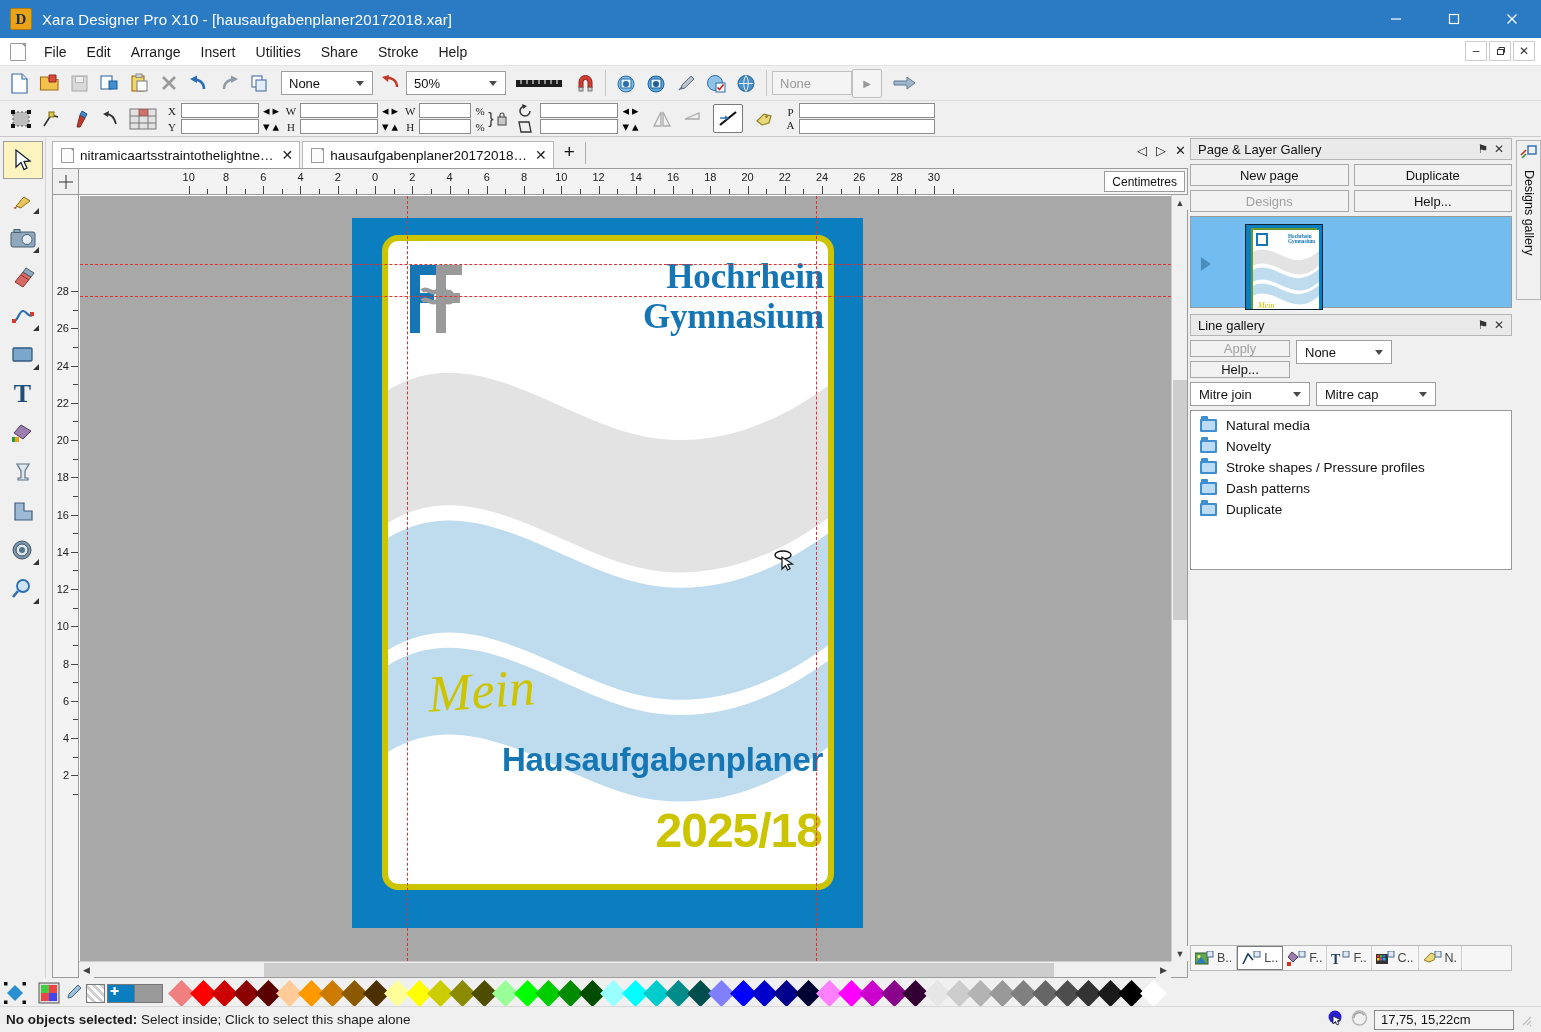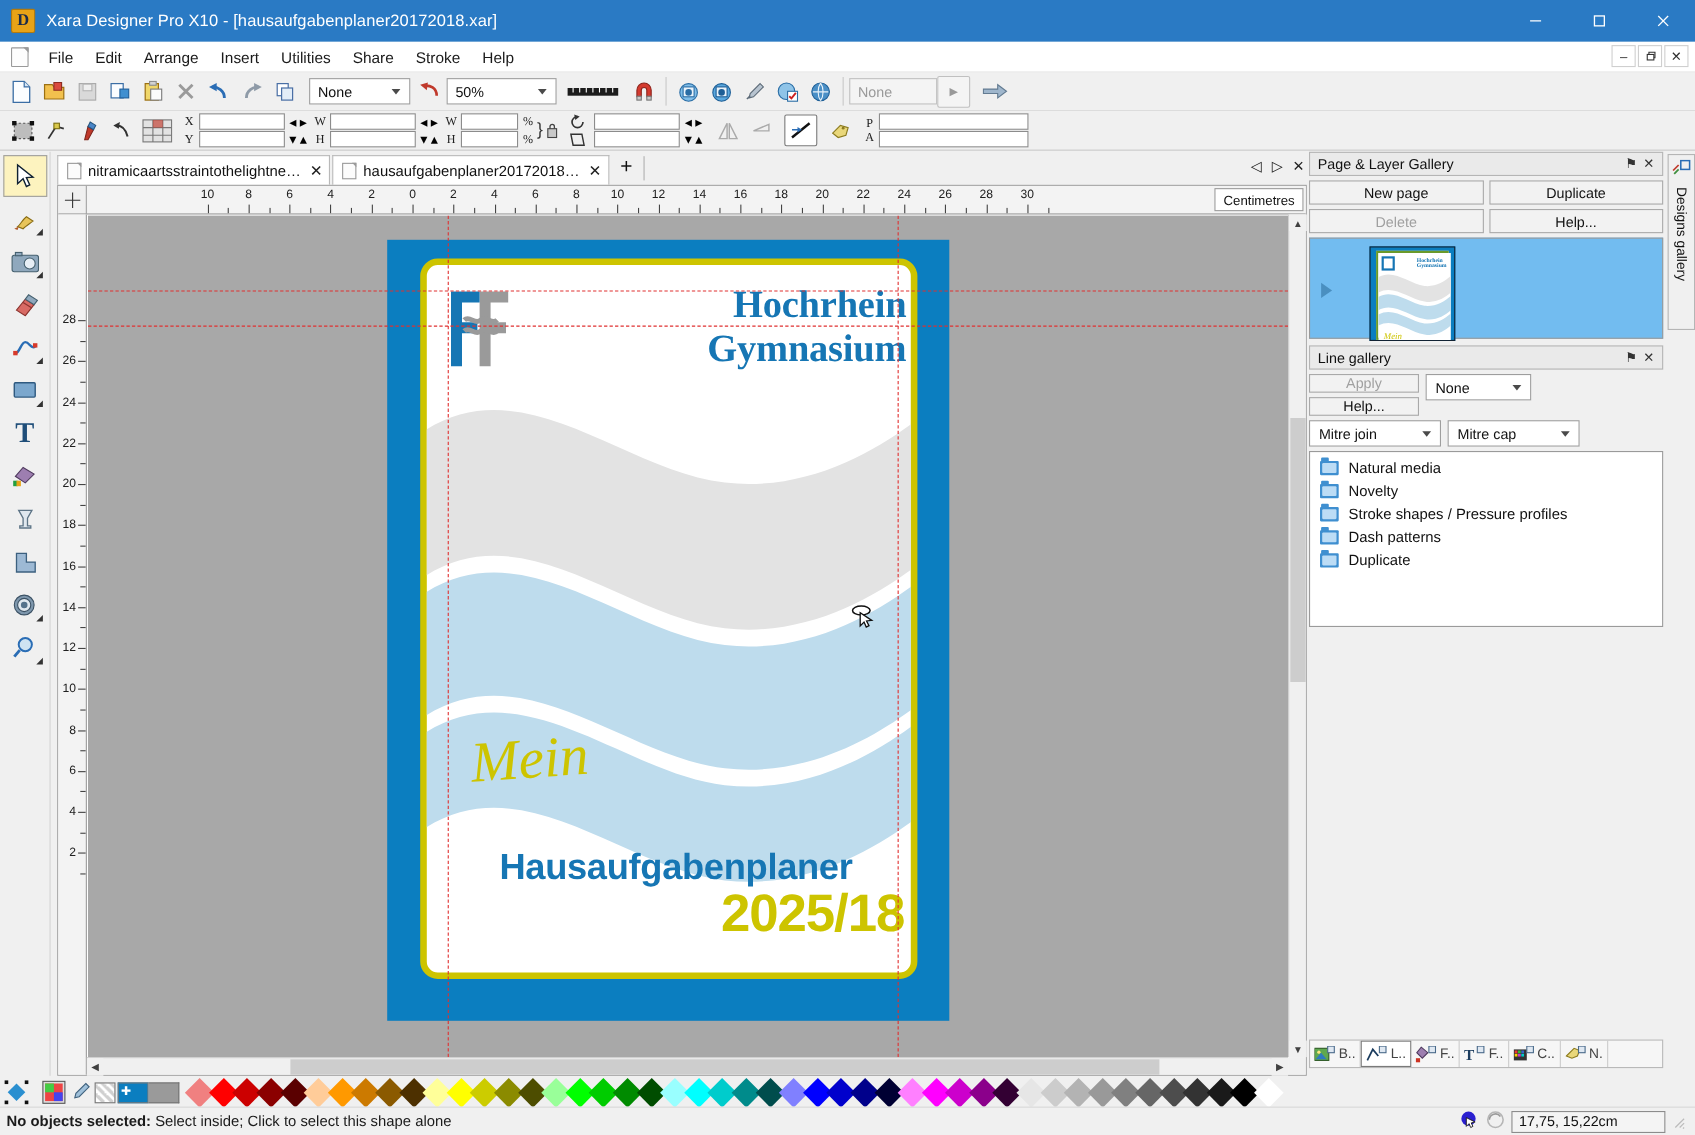--- a/index.html
+++ b/index.html
@@ -180,21 +180,21 @@
   .mein {
     position: absolute; left: 40px; top: 420px;
     font-family: "Liberation Serif", serif; font-style: italic;
     font-size: 52px; color: #cdc400; transform: rotate(-4deg);
   }
   .sub1, .sub2 {
     position: absolute; left: 66px; font-family: "Liberation Sans", sans-serif;
     font-weight: bold; font-size: 33px; color: #1676b4; letter-spacing: -.3px;
   }
   .sub1 { top: 485px; }
-  .sub2 { top: 528px; }
+  .sub2 { top: 500px; margin-left: 48px; }
   .yearnum {
     position: absolute; right: 6px; top: 562px;
     font-family: "Liberation Sans", sans-serif; font-weight: bold;
     font-size: 48px; color: #cdc400; letter-spacing: -1px;
   }
 
   
   .guide-v { position: absolute; top: 0; bottom: 0; width: 0; border-left: 1px dashed #e03030; }
   .guide-h { position: absolute; left: 0; right: 0; height: 0; border-top: 1px dashed #e03030; }
 
@@ -983,21 +983,21 @@
       <span class="sp"></span>
       <span class="ic">⚑</span>
       <span class="ic">✕</span>
     </div>
 
     <div class="gbtn-row">
       <div class="gbtn">New  page</div>
       <div class="gbtn">Duplicate</div>
     </div>
     <div class="gbtn-row">
-      <div class="gbtn disabled">Delete</div>
+      <div class="gbtn disabled">Designs</div>
       <div class="gbtn">Help...</div>
     </div>
 
     <div class="thumbbox">
       <div class="tri-toggle"></div>
       <div class="thumb-page">
         <div class="thumb-inner">
           <svg width="66" height="80" viewBox="0 0 66 80" style="position:absolute;left:0;top:0;">
             <rect x="0" y="0" width="66" height="80" fill="#fff"></rect>
             <path d="M0 22 C14 14,28 28,42 30 C52 31,60 26,66 21 L66 36 C60 41,52 46,42 44 C28 42,14 28,0 36 Z" fill="#e3e3e3"></path>

